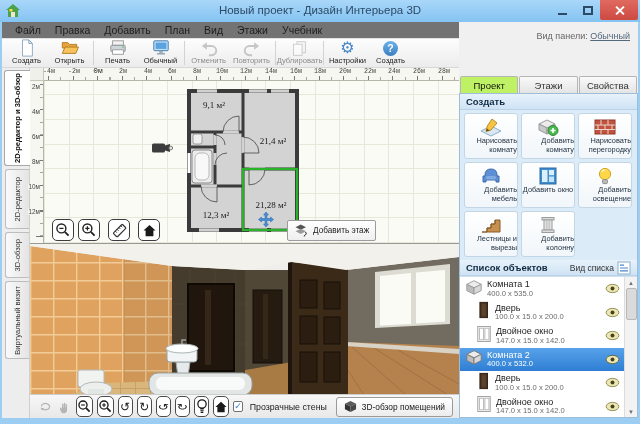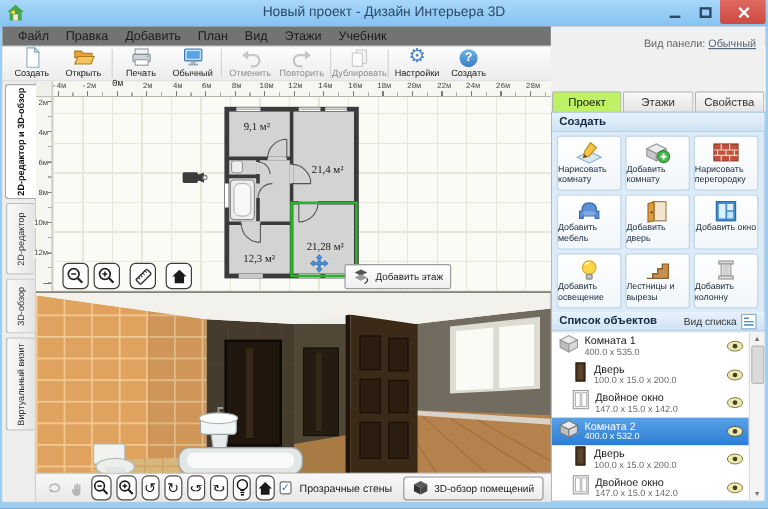--- a/index.html
+++ b/index.html
@@ -40,21 +40,21 @@
   .panel-tabs{position:absolute;right:0;top:54px;width:179px;height:18px;display:flex;gap:1px;padding:0 1px;}
   .ptab{flex:1;display:flex;align-items:center;justify-content:center;font-size:9.5px;color:#333;background:linear-gradient(#f9f9f9,#e3e3e3);border:1px solid #b5b5b5;border-bottom:none;border-radius:2px 2px 0 0;}
   .ptab.active{background:#bef264;color:#111;}
   
   .panel-body{position:absolute;right:0;top:71px;width:179px;bottom:0;background:#dcebf8;border:1px solid #9dbdd8;display:flex;flex-direction:column;}
   .group-header{height:16px;min-height:16px;background:linear-gradient(#e7f2fb,#cfe3f4);border-bottom:1px solid #b9d2e6;display:flex;align-items:center;padding:0 6px;font-size:9.5px;font-weight:bold;color:#102a42;}
   .view-list-wrap{margin-left:auto;display:flex;align-items:center;gap:3px;font-weight:normal;font-size:8.5px;color:#333;}
   .design-grid{display:flex;flex-wrap:wrap;gap:3px;padding:3px 4px;}
   .dbtn{width:54px;height:46px;background:linear-gradient(#ffffff,#f1f6fa);border:1px solid #c3d6e6;border-radius:3px;display:flex;flex-direction:column;align-items:center;padding-top:2px;}
   .dicon{height:21px;display:flex;align-items:center;}
-  .dlabel{font-size:7.4px;line-height:1.2;text-align:left;color:#1c2c3c;}
+  .dlabel{font-size:7.4px;line-height:1.2;text-align:right;color:#1c2c3c;}
   
   .obj-list{position:relative;flex:1;background:#fff;border-top:1px solid #cfe0ee;overflow:hidden;padding-right:13px;}
   .obj-row{height:23.5px;display:flex;align-items:center;padding-left:5px;gap:4px;}
   .obj-row.child{padding-left:16px;}
   .obj-texts{display:flex;flex-direction:column;justify-content:center;}
   .obj-name{font-size:9px;color:#1d1d1d;line-height:1.15;}
   .obj-dims{font-size:7.6px;color:#6b6b6b;line-height:1.15;}
   .obj-row.sel{background:linear-gradient(#58a2e9,#2e7ed4);}
   .obj-row.sel .obj-name,.obj-row.sel .obj-dims{color:#fff;}
   .eye{margin-left:auto;margin-right:4px;display:flex;}
@@ -272,30 +272,20 @@
           <span class="dlabel">Нарисовать перегородку</span>
         </div>
         <div class="dbtn">
           <span class="dicon">
               <svg width="24" height="20" viewBox="0 0 24 20">
                 <path d="M6 9 Q6 3 12 3 Q18 3 18 9 L18 10 L20 10 L20 16 L17 16 L17 14 L7 14 L7 16 L4 16 L4 10 L6 10 Z" fill="#5d8fd6" stroke="#3a6bb0"></path>
                 <rect x="7" y="10" width="10" height="3.5" rx="1.5" fill="#7faae2"></rect>
               </svg>
             </span>
           <span class="dlabel">Добавить мебель</span>
-        </div>
-        <div class="dbtn">
-          <span class="dicon">
-              <svg width="24" height="20" viewBox="0 0 24 20">
-                <rect x="9" y="2" width="10" height="16" fill="#f3e6cf" stroke="#a08050"></rect>
-                <polygon points="9,2 4,4 4,19 9,18" fill="#e09b3e" stroke="#a06a20"></polygon>
-                <circle cx="7" cy="11" r="0.9" fill="#5b3c12"></circle>
-              </svg>
-            </span>
-          <span class="dlabel">Добавить дверь</span>
         </div>
         <div class="dbtn">
           <span class="dicon">
               <svg width="24" height="20" viewBox="0 0 24 20">
                 <rect x="4" y="2" width="16" height="16" fill="#3f8fd0" stroke="#2a6ba5"></rect>
                 <rect x="6" y="4" width="5.5" height="12" fill="#dceffc"></rect>
                 <rect x="13" y="4" width="5" height="5.2" fill="#dceffc"></rect>
                 <rect x="13" y="10.5" width="5" height="5.5" fill="#c4e4f9"></rect>
               </svg>
             </span>

